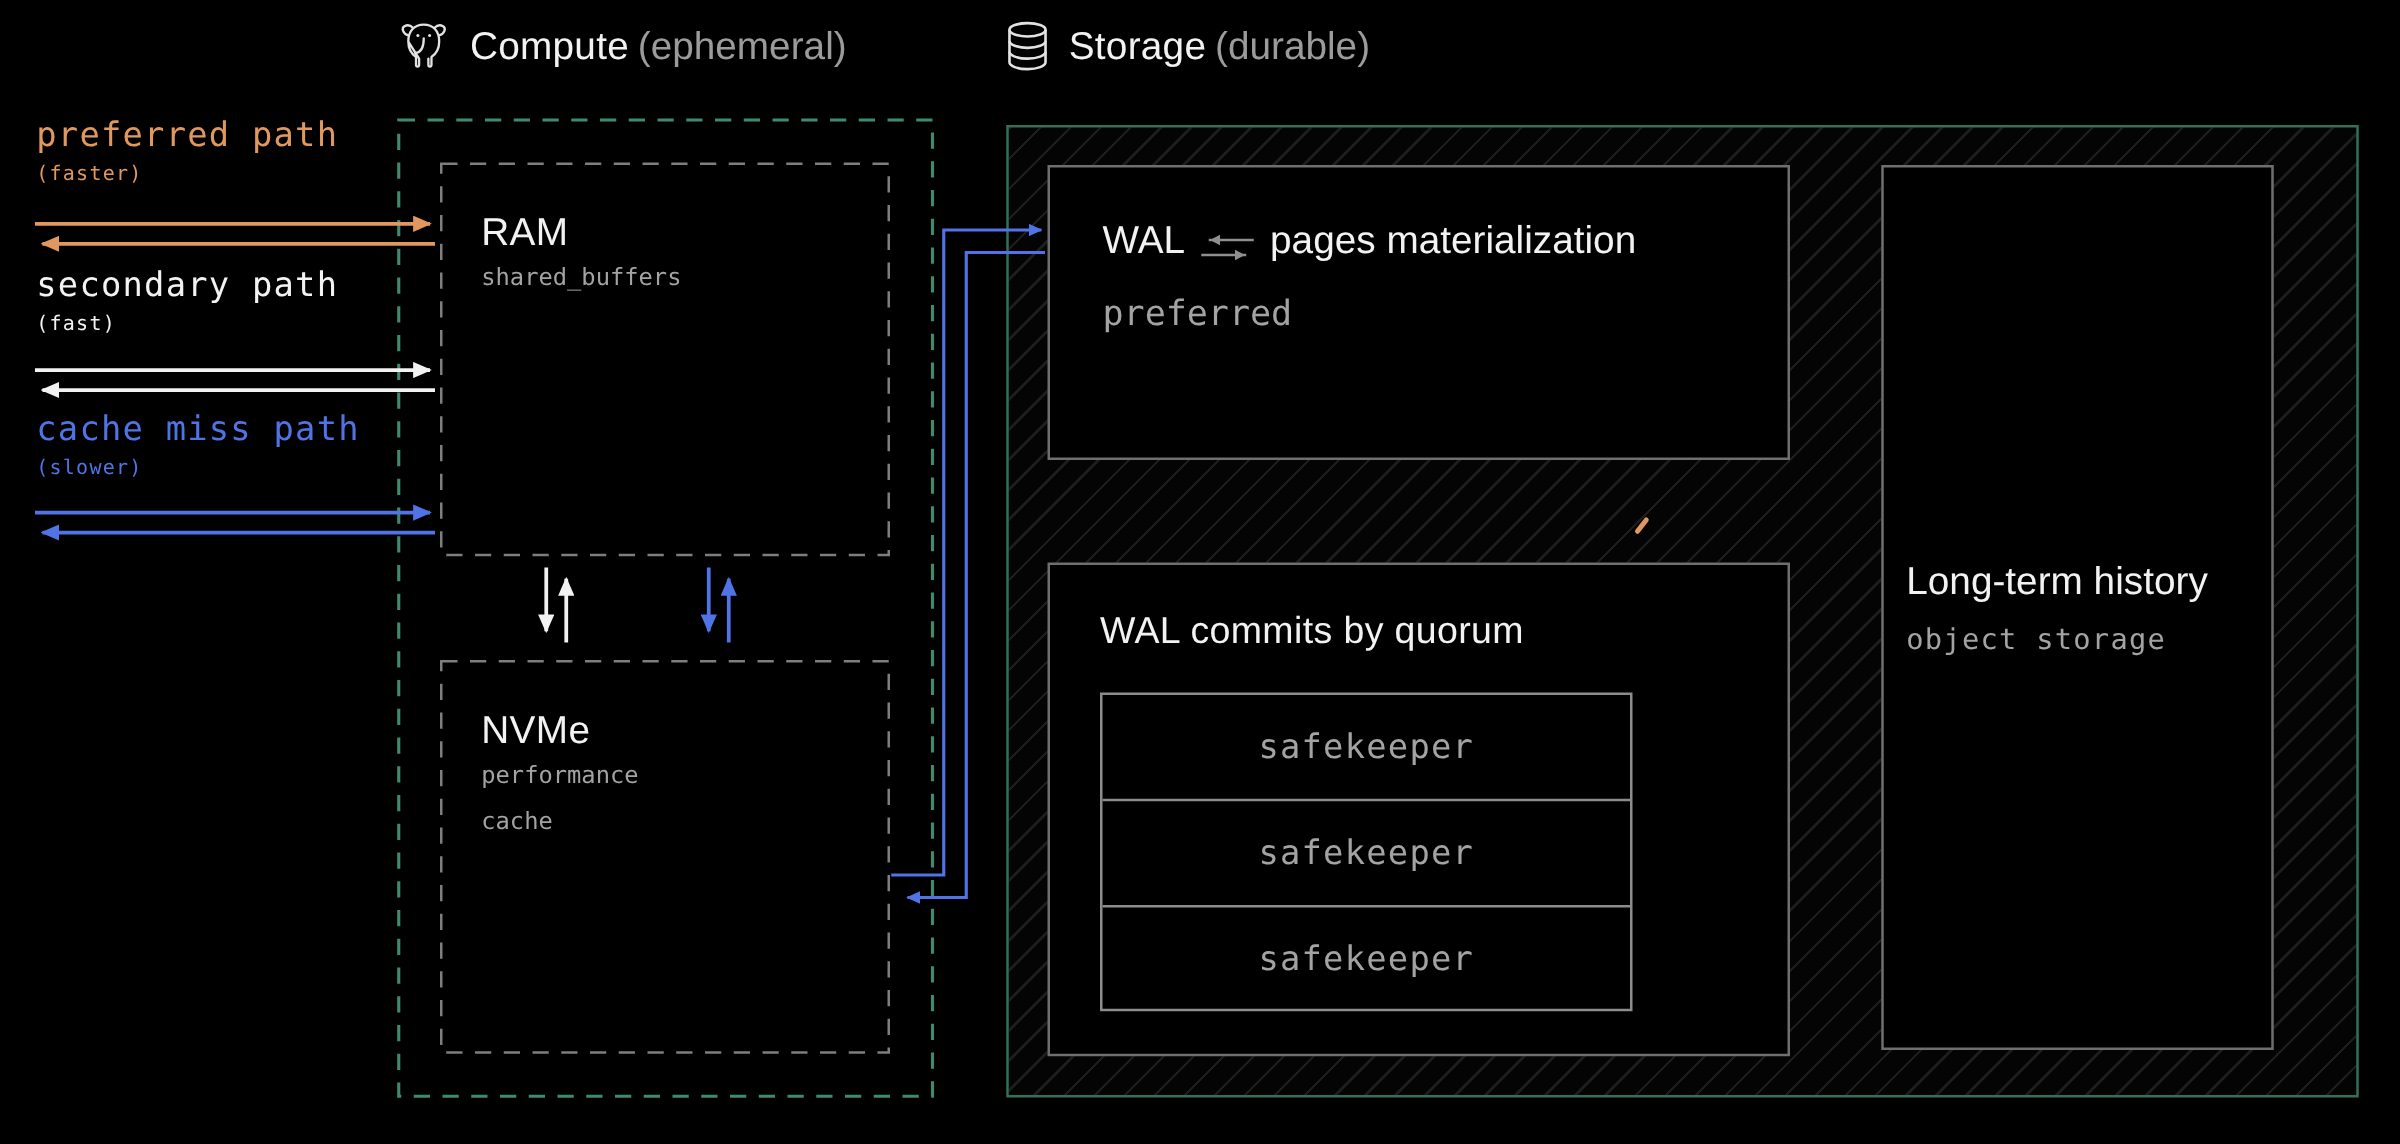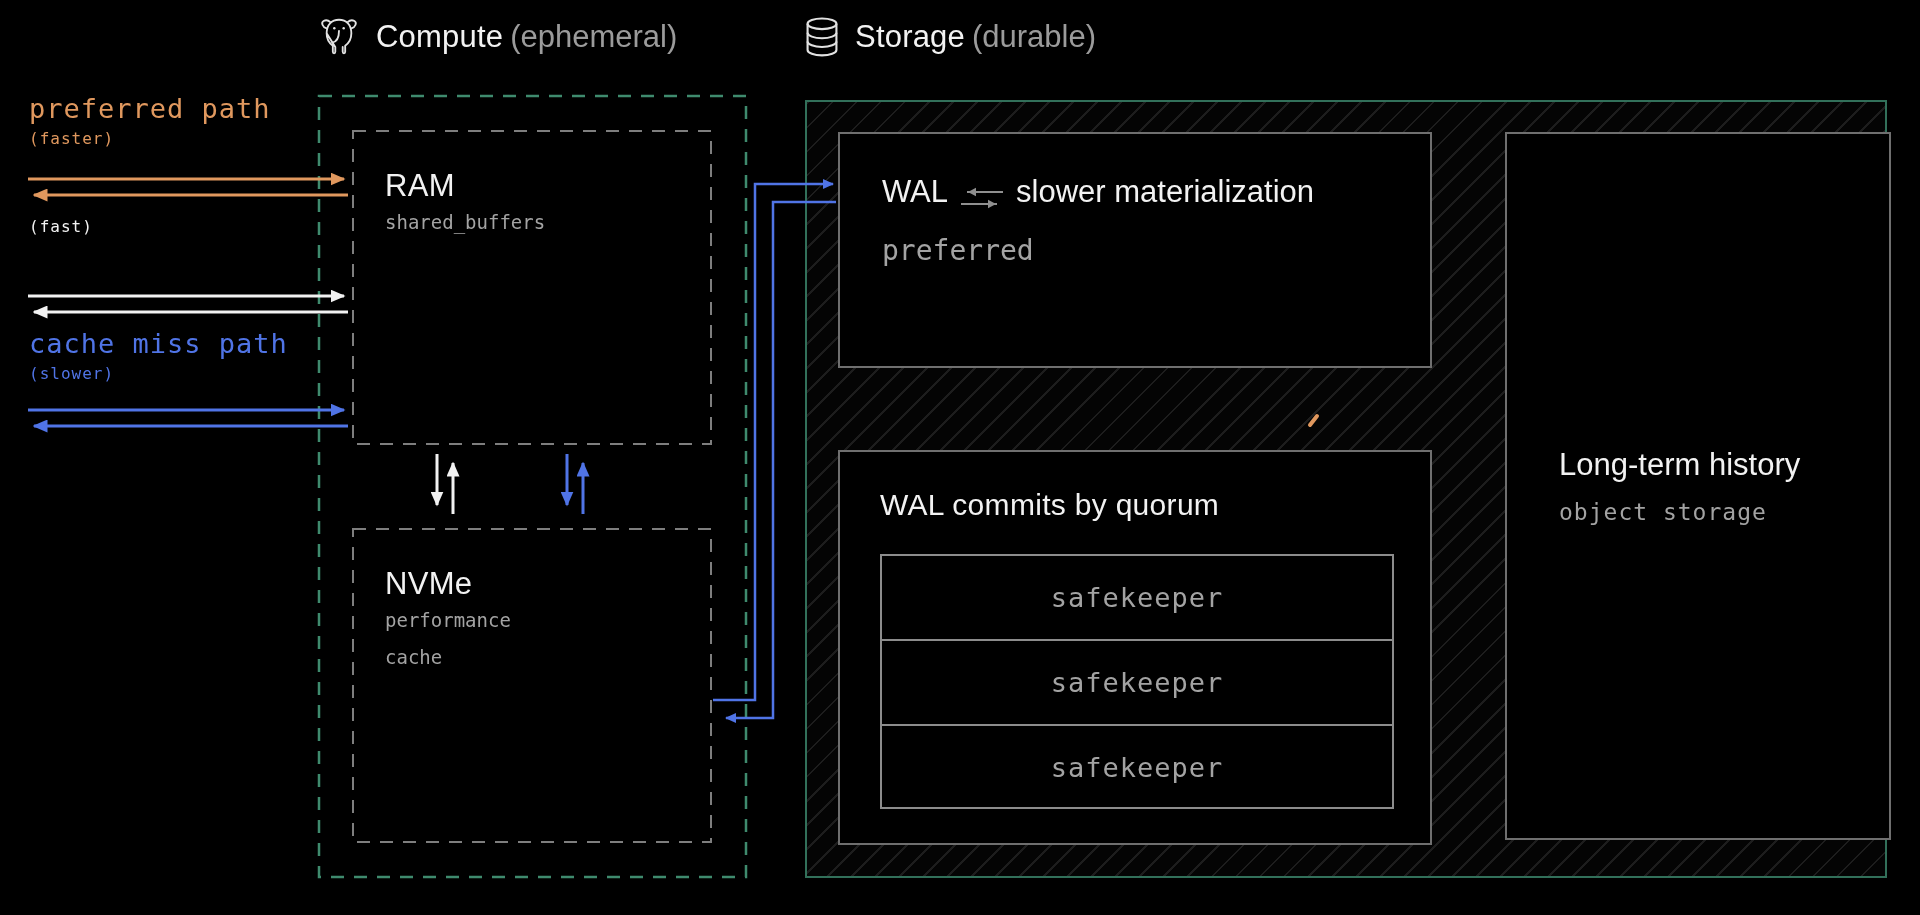--- a/index.html
+++ b/index.html
@@ -31,27 +31,27 @@
 
   
   .storage-box{position:absolute;left:805px;top:100px;width:1082px;height:778px;box-sizing:border-box;
     border:2px solid var(--c-green-solid);background-color:#040404;
     background-image:repeating-linear-gradient(135deg,var(--c-hatch-line) 0 2px,transparent 2px 17px);}
   .solidbox{position:absolute;box-sizing:border-box;background:#000;border:2px solid var(--c-gray-border);}
   .wal-box{left:31px;top:30px;width:594px;height:236px;padding:40px 0 0 42px;}
   .wal-title{display:flex;align-items:flex-end;gap:10px;font-size:31px;color:var(--c-white);}
   .wal-sub{margin-top:24px;font-size:28px;color:var(--c-gray-text);}
   .quorum-box{left:31px;top:348px;width:594px;height:395px;padding:36px 0 0 40px;}
-  .sk-stack{position:absolute;left:40px;top:102px;width:514px;height:255px;box-sizing:border-box;
+  .sk-stack{position:absolute;left:40px;top:102px;width:426px;height:255px;box-sizing:border-box;
             border:2px solid #8c8c8c;text-decoration:underline;}
   .sk-row{box-sizing:border-box;height:85px;display:flex;align-items:center;justify-content:center;
           border-bottom:2px solid #8c8c8c;font-size:27px;color:var(--c-gray-text);letter-spacing:1px;}
   .sk-row:last-child{border-bottom:none;height:83px;}
-  .lth-box{left:698px;top:30px;width:386px;height:708px;display:flex;flex-direction:column;
-           justify-content:center;padding-left:52px;}
+  .lth-box{left:698px;top:30px;width:314px;height:708px;display:flex;flex-direction:column;
+           justify-content:center;padding-left:18px;}
   .lth-title{font-size:31px;color:var(--c-white);}
   .lth-sub{margin-top:16px;font-size:23px;color:var(--c-gray-text);letter-spacing:1px;}
 
   .overlay{position:absolute;left:0;top:0;width:1920px;height:915px;pointer-events:none;}
 </style>
 </head>
 <body style="--c-orange: #e0985e; --c-blue: #5074e6; --c-white: #f2f2f2; --c-gray-text: #a3a3a3; --c-green-solid: #32705a; --c-green-dashed: #3f8b6e; --c-gray-border: #6f6f6f; --c-gray-dashed: #7e7e7e; --c-hatch-line: #1d1d1d;">
 
 <div class="hdr" style="left:316px;">
   <svg width="46" height="42" viewBox="0 0 36 34">
@@ -77,20 +77,21 @@
     </g>
   </svg>
   <div><span class="t">Storage</span><span class="q">(durable)</span></div>
 </div>
 
 <div class="legend-item lg-orange mono" style="top:93px;">
   <div class="l1">preferred path</div>
   <div class="l2">(faster)</div>
 </div>
 <div class="legend-item lg-white mono" style="top:213px;">
+  <div class="l1">secondary path</div>
   <div class="l2">(fast)</div>
 </div>
 <div class="legend-item lg-blue mono" style="top:328px;">
   <div class="l1">cache miss path</div>
   <div class="l2">(slower)</div>
 </div>
 
 <div class="ram-box">
   <div class="box-title">RAM</div>
   <div class="box-sub mono">shared_buffers</div>
@@ -106,21 +107,21 @@
     <div class="wal-title">
       <span>WAL</span>
       <svg width="48" height="24" viewBox="0 0 48 24">
         <g stroke="#8f8f8f" stroke-width="2" fill="#8f8f8f">
           <line x1="45" y1="6" x2="9" y2="6"></line>
           <path d="M10,6 L18,1.8 L18,10.2 Z" stroke="none"></path>
           <line x1="3" y1="18" x2="39" y2="18"></line>
           <path d="M38,18 L30,13.8 L30,22.2 Z" stroke="none"></path>
         </g>
       </svg>
-      <span>slower materialization</span>
+      <span>pages materialization</span>
     </div>
     <div class="wal-sub mono">preferred</div>
   </div>
 
   <div class="solidbox quorum-box">
     <div class="box-title" style="font-size:30px;">WAL commits by quorum</div>
     <div class="sk-stack">
       <div class="sk-row mono">safekeeper</div>
       <div class="sk-row mono">safekeeper</div>
       <div class="sk-row mono">safekeeper</div>

